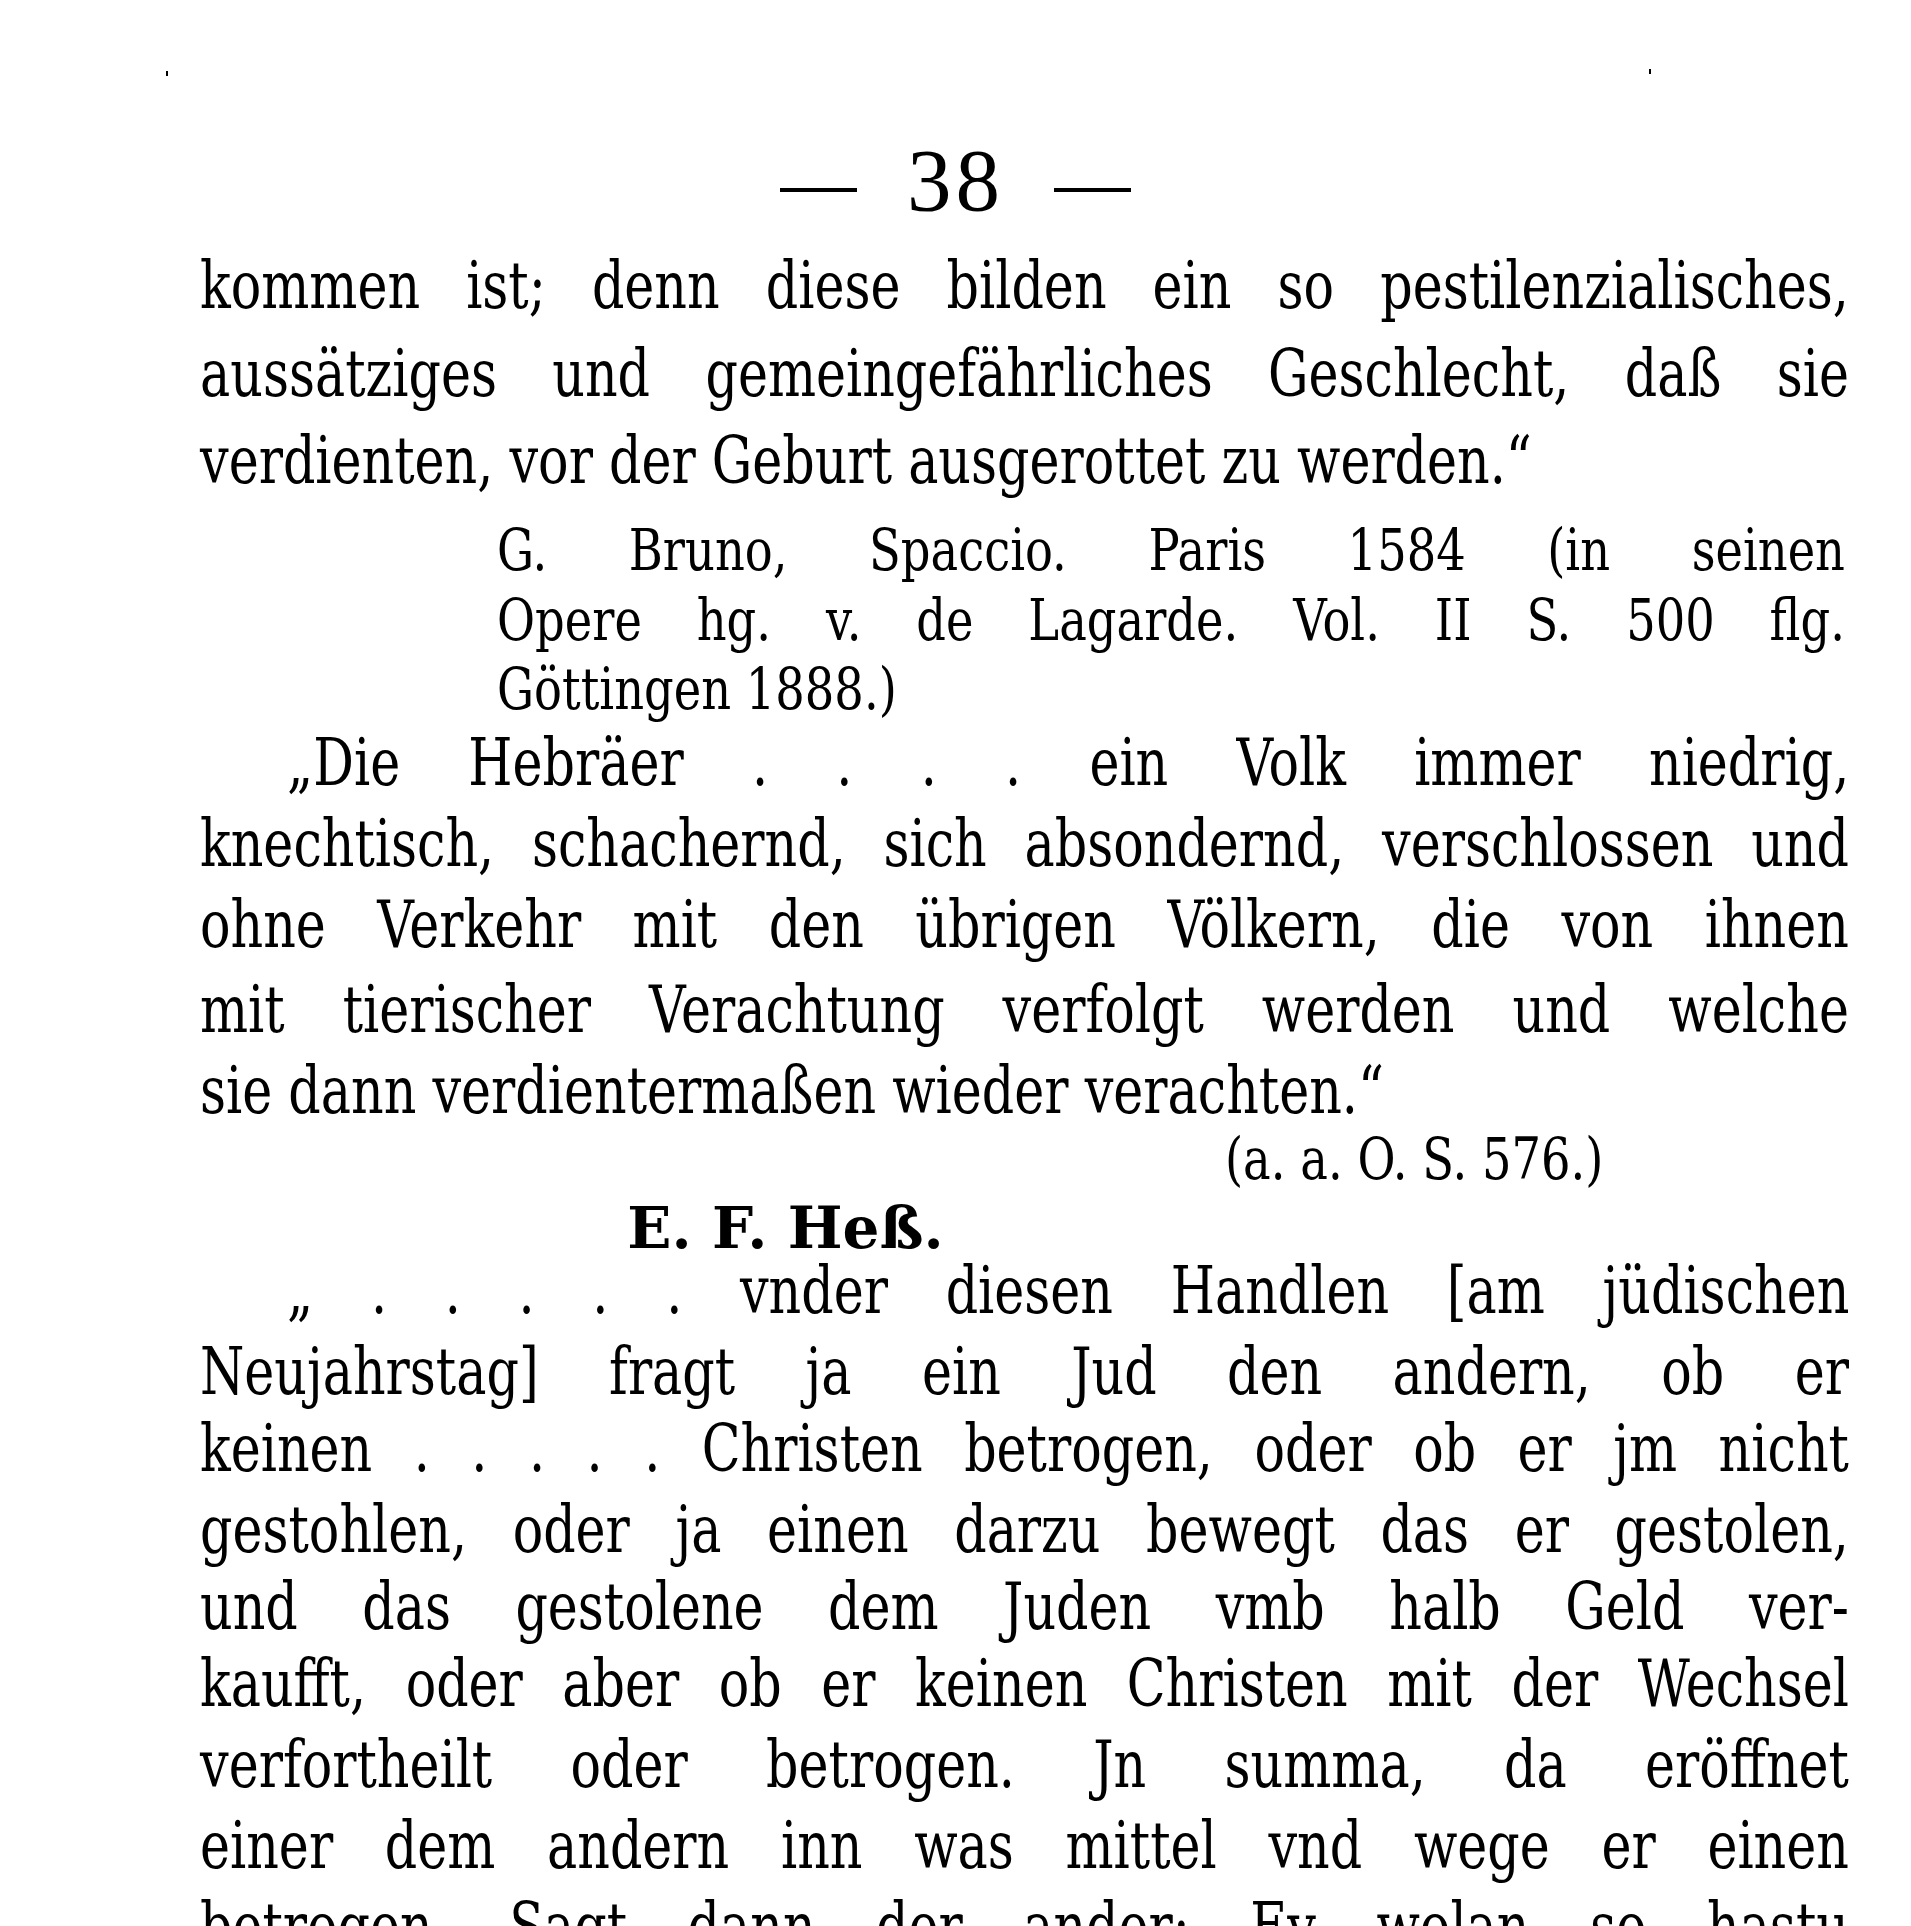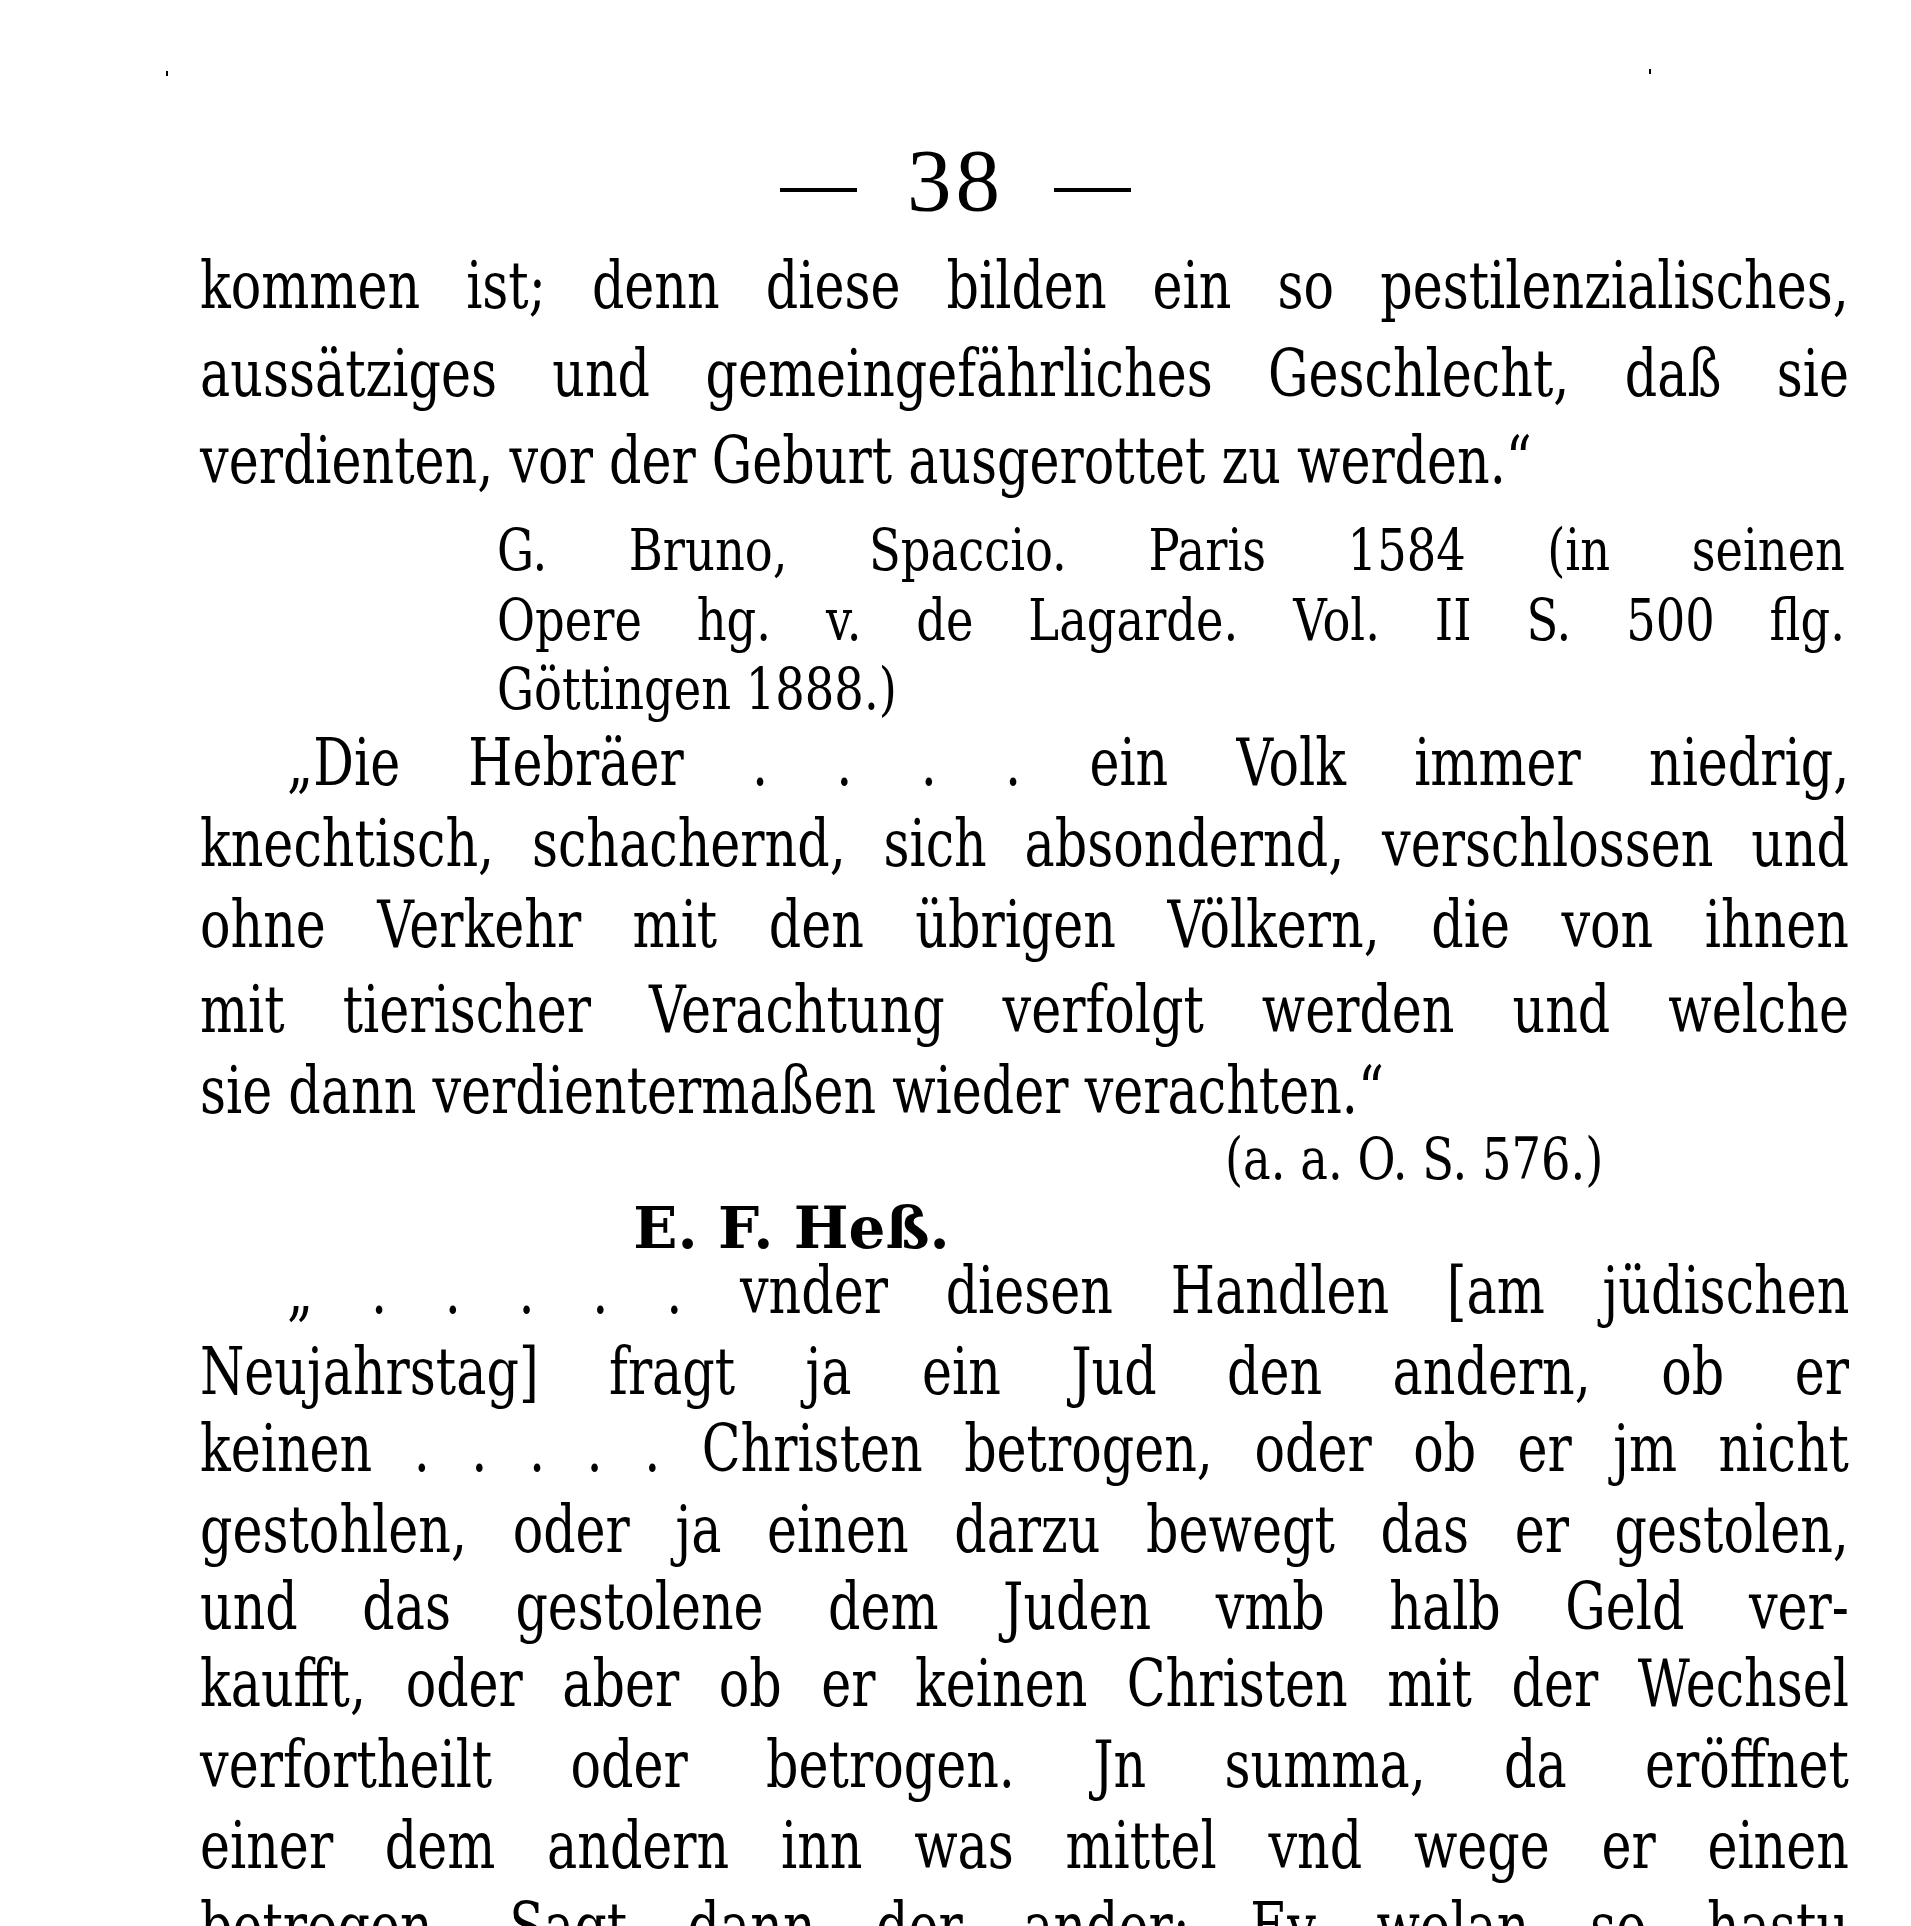--- a/index.html
+++ b/index.html
@@ -82,21 +82,21 @@
       position: absolute;
       left: 1225px;
       font-size: 58px;
       line-height: 69px;
       white-space: nowrap;
       transform: scaleX(0.80);
       transform-origin: left center;
     }
     .heading {
       position: absolute;
-      left: 12px;
+      left: 6px;
       width: 1559px;
       text-align: center;
       font-size: 58px;
       font-weight: bold;
       line-height: 69px;
     }
     .speck {
       position: absolute;
       width: 3.1px;
       height: 7px;

